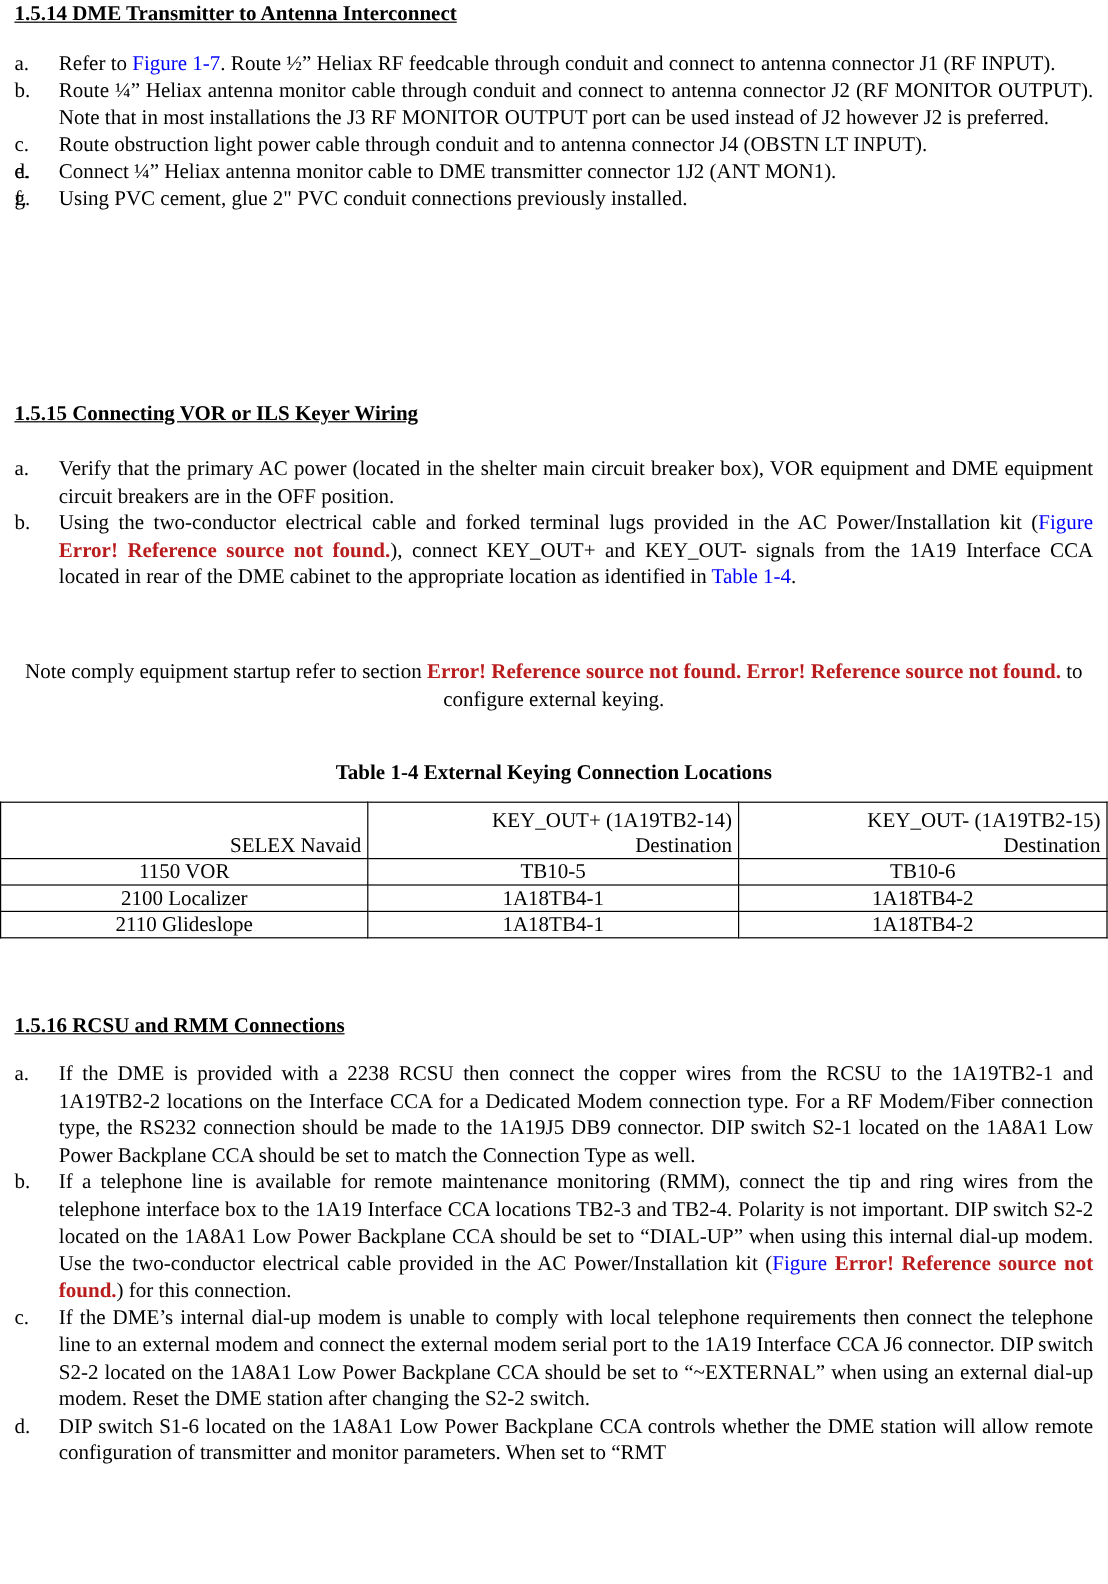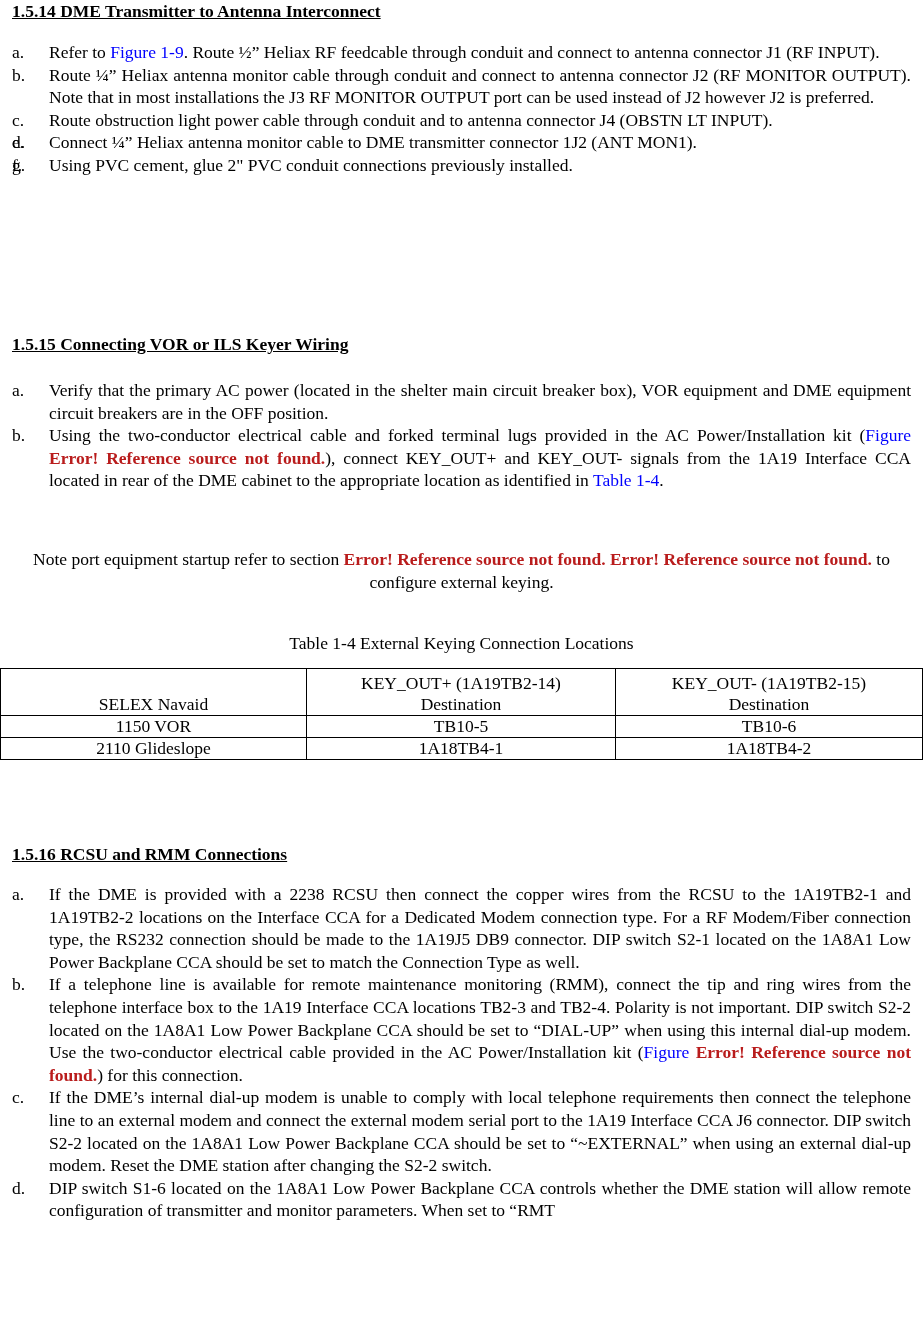--- a/index.html
+++ b/index.html
@@ -12,71 +12,76 @@
   .heading {
     font-weight: bold; text-decoration: underline; font-size: 17.5px;
     margin: 0; position: absolute; left: 0;
   }
   .list { position: absolute; left: 0; width: 899px; margin: 0; padding: 0; list-style: none; }
   .item { position: relative; padding-left: 37px; text-align: justify; }
   .marker { position: absolute; left: 0; top: 0; }
   .link { color: #0000ff; }
   .err { color: #b91c1c; font-weight: bold; }
   .note { position: absolute; left: 0; width: 899px; text-align: center; }
-  .caption { position: absolute; left: 0; width: 899px; text-align: center; font-weight: normal; }
+  .caption { position: absolute; left: 0; width: 899px; text-align: center; font-weight: bold; }
   table.keying {
     position: absolute; left: -12px; width: 923px; border-collapse: collapse;
     font-size: 17.5px; line-height: 21px;
   }
   table.keying th, table.keying td { border: 1px solid #000; padding: 0 5px; font-weight: normal; }
-  table.keying th { text-align: center; vertical-align: bottom; height: 46px; margin-left: 48px; }
+  table.keying th { text-align: right; vertical-align: bottom; height: 46px; margin-left: 48px; }
   table.keying td { text-align: center; height: 21px; }
   .col1 { width: 295px; } .col2 { width: 298px; } .col3 { width: 296px; }
 </style>
 </head>
 <body>
 
 <div class="page">
 
   <h3 class="heading" style="top:0px">1.5.14 DME Transmitter to Antenna Interconnect</h3>
   <ul class="list" style="top:41px">
-      <li class="item"><span class="marker">a.</span><span>Refer to </span><span class="link">Figure 1-9</span><span>.  Route ½” Heliax RF feedcable through conduit and connect to antenna connector J1 (RF INPUT).</span></li>
+      <li class="item"><span class="marker">a.</span><span>Refer to </span><span class="link">Figure 1-7</span><span>.  Route ½” Heliax RF feedcable through conduit and connect to antenna connector J1 (RF INPUT).</span></li>
       <li class="item"><span class="marker">b.</span><span>Route ¼” Heliax antenna monitor cable through conduit and connect to antenna connector J2 (RF MONITOR OUTPUT).  Note that in most installations the J3 RF MONITOR OUTPUT port can be used instead of J2 however J2 is preferred.</span></li>
       <li class="item"><span class="marker">c.</span><span>Route obstruction light power cable through conduit and to antenna connector J4 (OBSTN LT INPUT).</span></li>
       <li class="item"><span class="marker">d.</span></li>
       <li class="item"><span class="marker">e.</span><span>Connect ¼” Heliax antenna monitor cable to DME transmitter connector 1J2 (ANT MON1).</span></li>
       <li class="item"><span class="marker">f.</span></li>
       <li class="item"><span class="marker">g.</span><span>Using PVC cement, glue 2" PVC conduit connections previously installed.</span></li>
     </ul>
 
   <h3 class="heading" style="top:333px">1.5.15 Connecting VOR or ILS Keyer Wiring</h3>
   <ul class="list" style="top:379px">
       <li class="item"><span class="marker">a.</span><span>Verify that the primary AC power (located in the shelter main circuit breaker box), VOR equipment and DME equipment circuit breakers are in the OFF position.</span></li>
       <li class="item"><span class="marker">b.</span><span>Using the two-conductor electrical cable and forked terminal lugs provided in the AC Power/Installation kit (</span><span class="link">Figure </span><span class="err">Error! Reference source not found.</span><span>), connect KEY_OUT+ and KEY_OUT- signals from the 1A19 Interface CCA located in rear of the DME cabinet to the appropriate location as identified in </span><span class="link">Table 1-4</span><span>.</span></li>
     </ul>
 
   <div class="note" style="top:548px">
-    <span>Note port equipment startup refer to section </span><span class="err">Error! Reference source not found. Error! Reference source not found.</span><span> to configure external keying.</span>
+    <span>Note comply equipment startup refer to section </span><span class="err">Error! Reference source not found. Error! Reference source not found.</span><span> to configure external keying.</span>
   </div>
 
   <div class="caption" style="top:632px">Table 1-4  External Keying Connection Locations</div>
 
   <table class="keying" style="top:668px">
     <thead>
       <tr>
         <th class="col1"><span></span><br><span>SELEX Navaid</span></th>
         <th class="col2"><span>KEY_OUT+ (1A19TB2-14)</span><br><span>Destination</span></th>
         <th class="col3"><span>KEY_OUT- (1A19TB2-15)</span><br><span>Destination</span></th>
       </tr>
     </thead>
     <tbody>
       <tr>
         <td>1150 VOR</td>
         <td>TB10-5</td>
         <td>TB10-6</td>
+      </tr>
+      <tr>
+        <td>2100 Localizer</td>
+        <td>1A18TB4-1</td>
+        <td>1A18TB4-2</td>
       </tr>
       <tr>
         <td>2110 Glideslope</td>
         <td>1A18TB4-1</td>
         <td>1A18TB4-2</td>
       </tr>
     </tbody>
   </table>
 
   <h3 class="heading" style="top:843px">1.5.16 RCSU and RMM Connections</h3>

